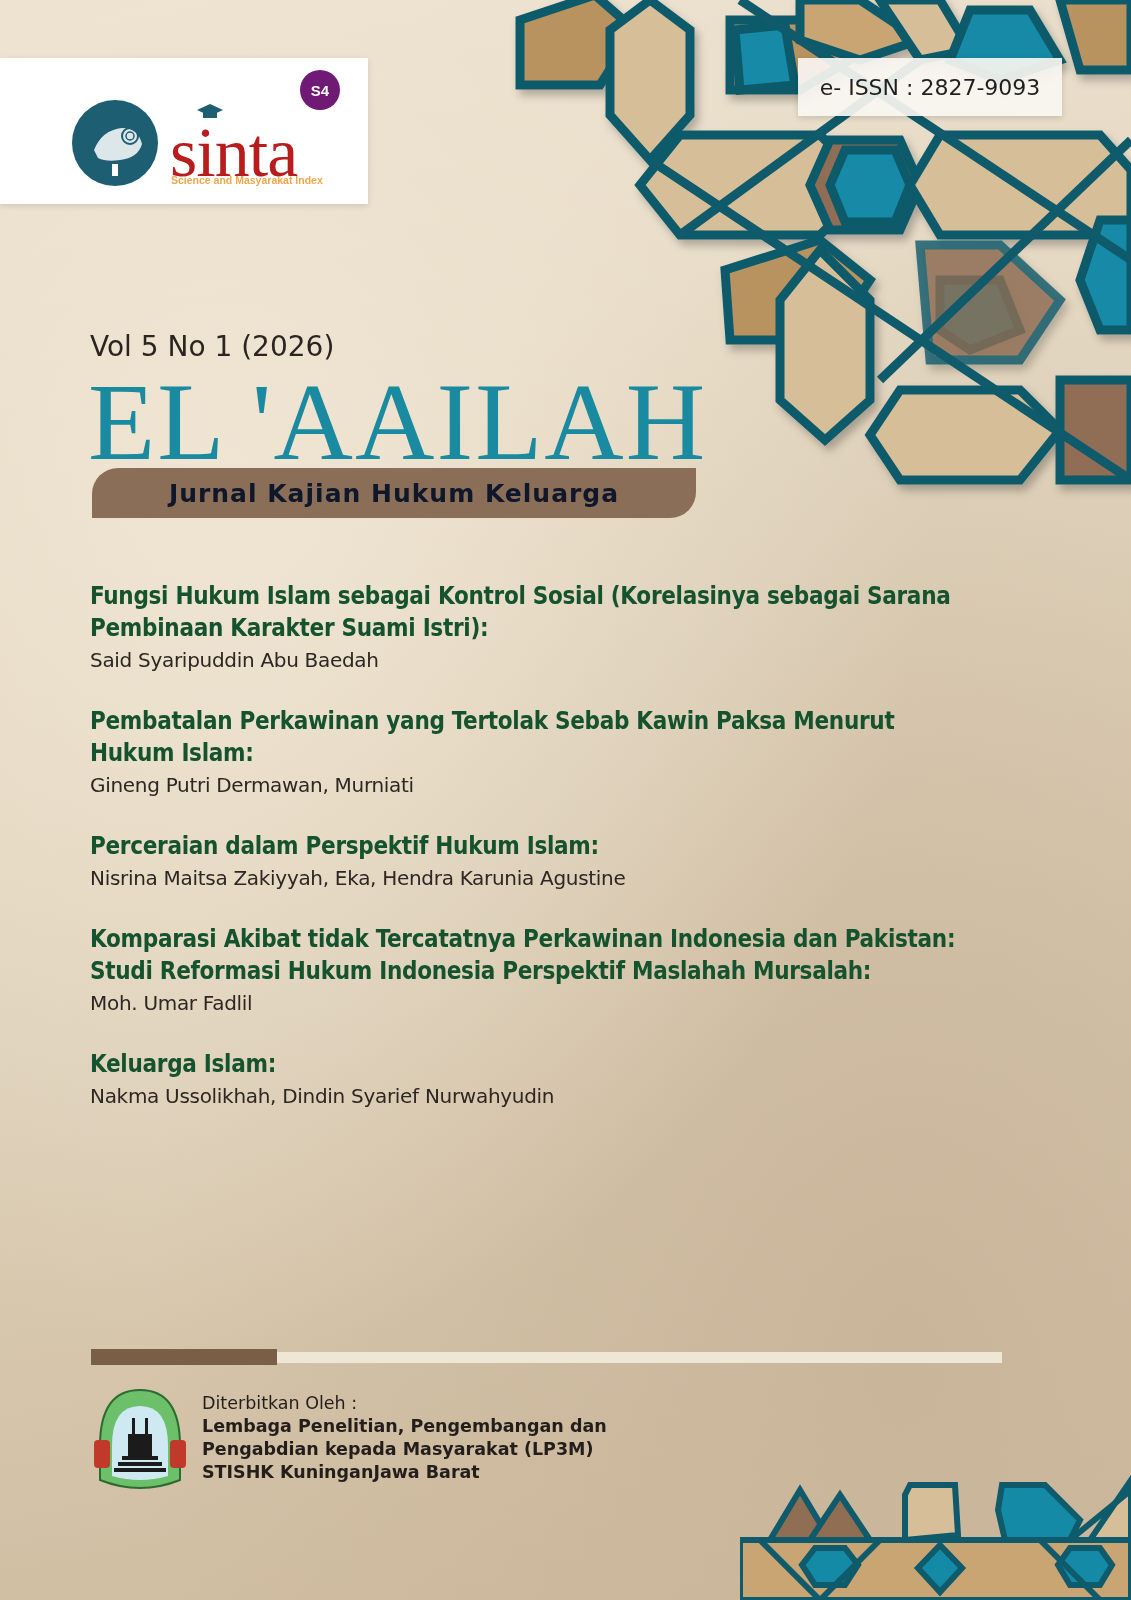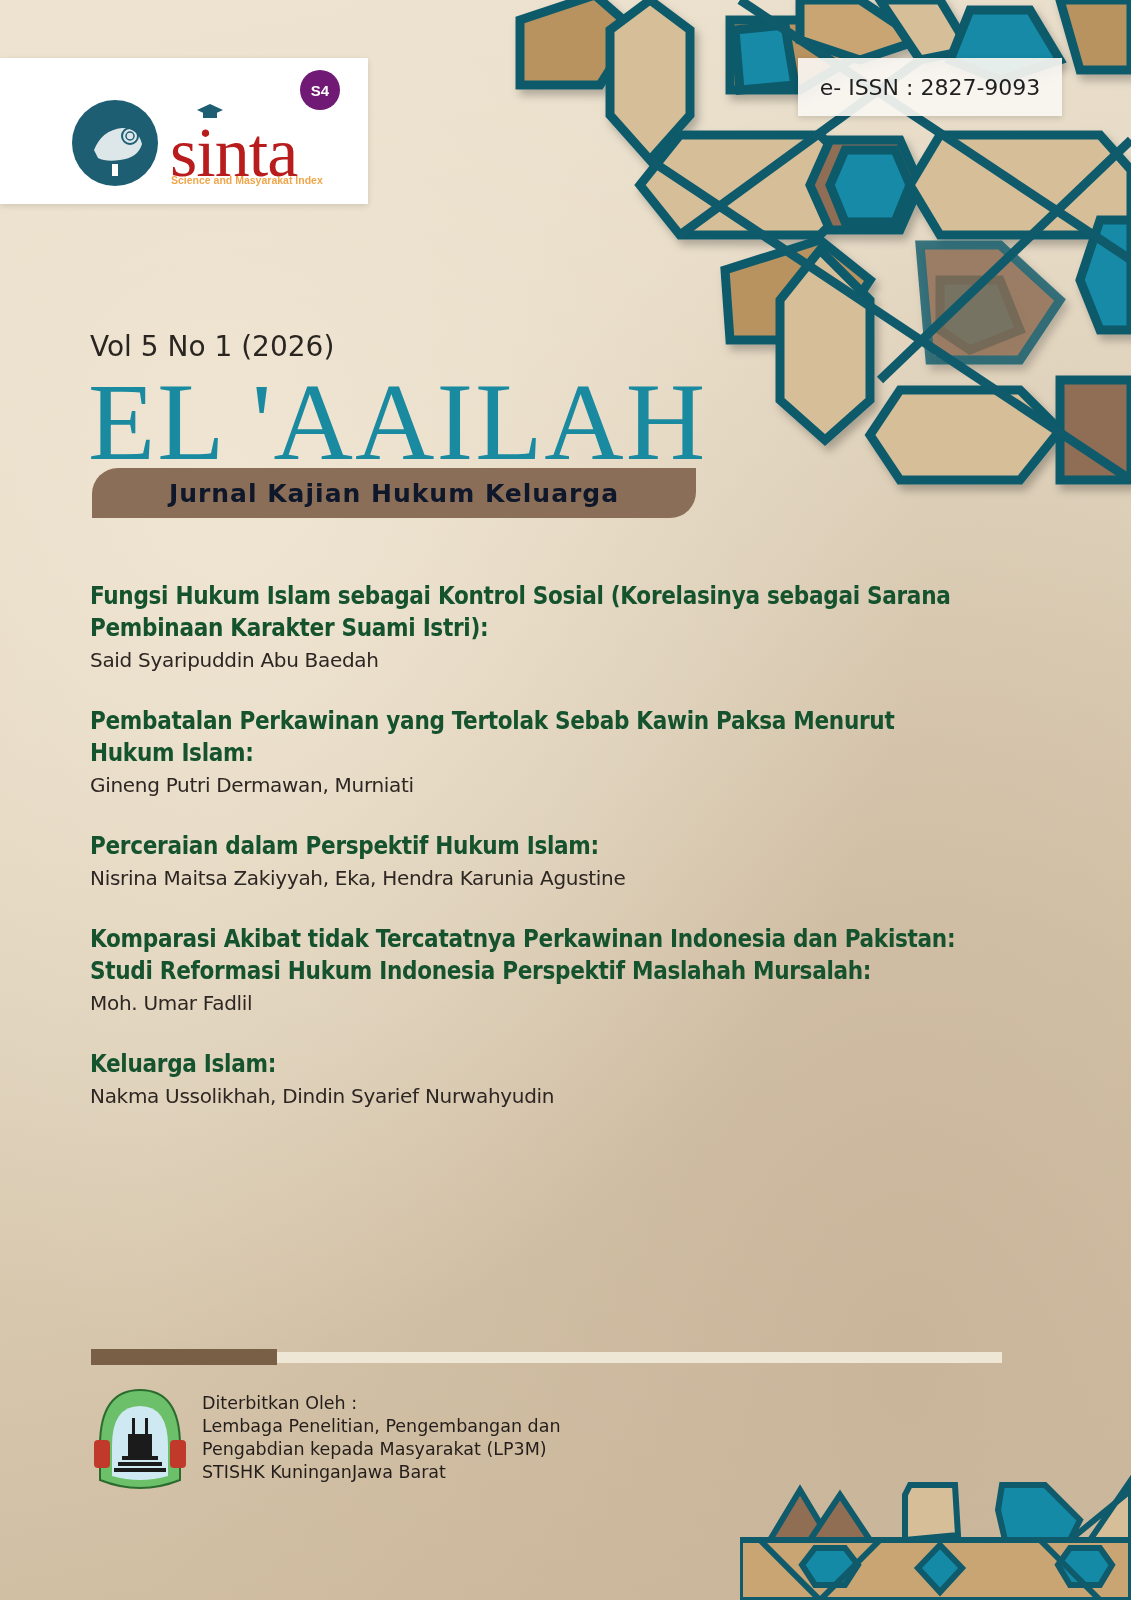--- a/index.html
+++ b/index.html
@@ -83,21 +83,21 @@
       font-size: 20px; line-height: 32px; color: #2e2622; letter-spacing: -0.3px;
     }
 
     
     .divider-dark { left: 91px; top: 1349px; width: 186px; height: 16px; background: #7a5f47; }
     .divider-light { left: 277px; top: 1352px; width: 725px; height: 11px; background: #efe7d6; }
 
     
     .publisher-logo { left: 92px; top: 1384px; width: 96px; height: 108px; }
     .publisher { left: 202px; top: 1392px; font-family: "DejaVu Sans", sans-serif; font-size: 17.5px; line-height: 23px; color: #231e1b; }
-    .publisher .bold { font-weight: normal; }
+    .publisher .bold { font-weight: bold; }
   </style>
 </head>
 <body>
 
 <svg id="ornament-top" class="abs" viewBox="0 0 631 500">
   <defs>
     <filter id="sh" x="-10%" y="-10%" width="130%" height="130%">
       <feDropShadow dx="4" dy="6" stdDeviation="4" flood-color="#000" flood-opacity="0.25"></feDropShadow>
     </filter>
   </defs>

